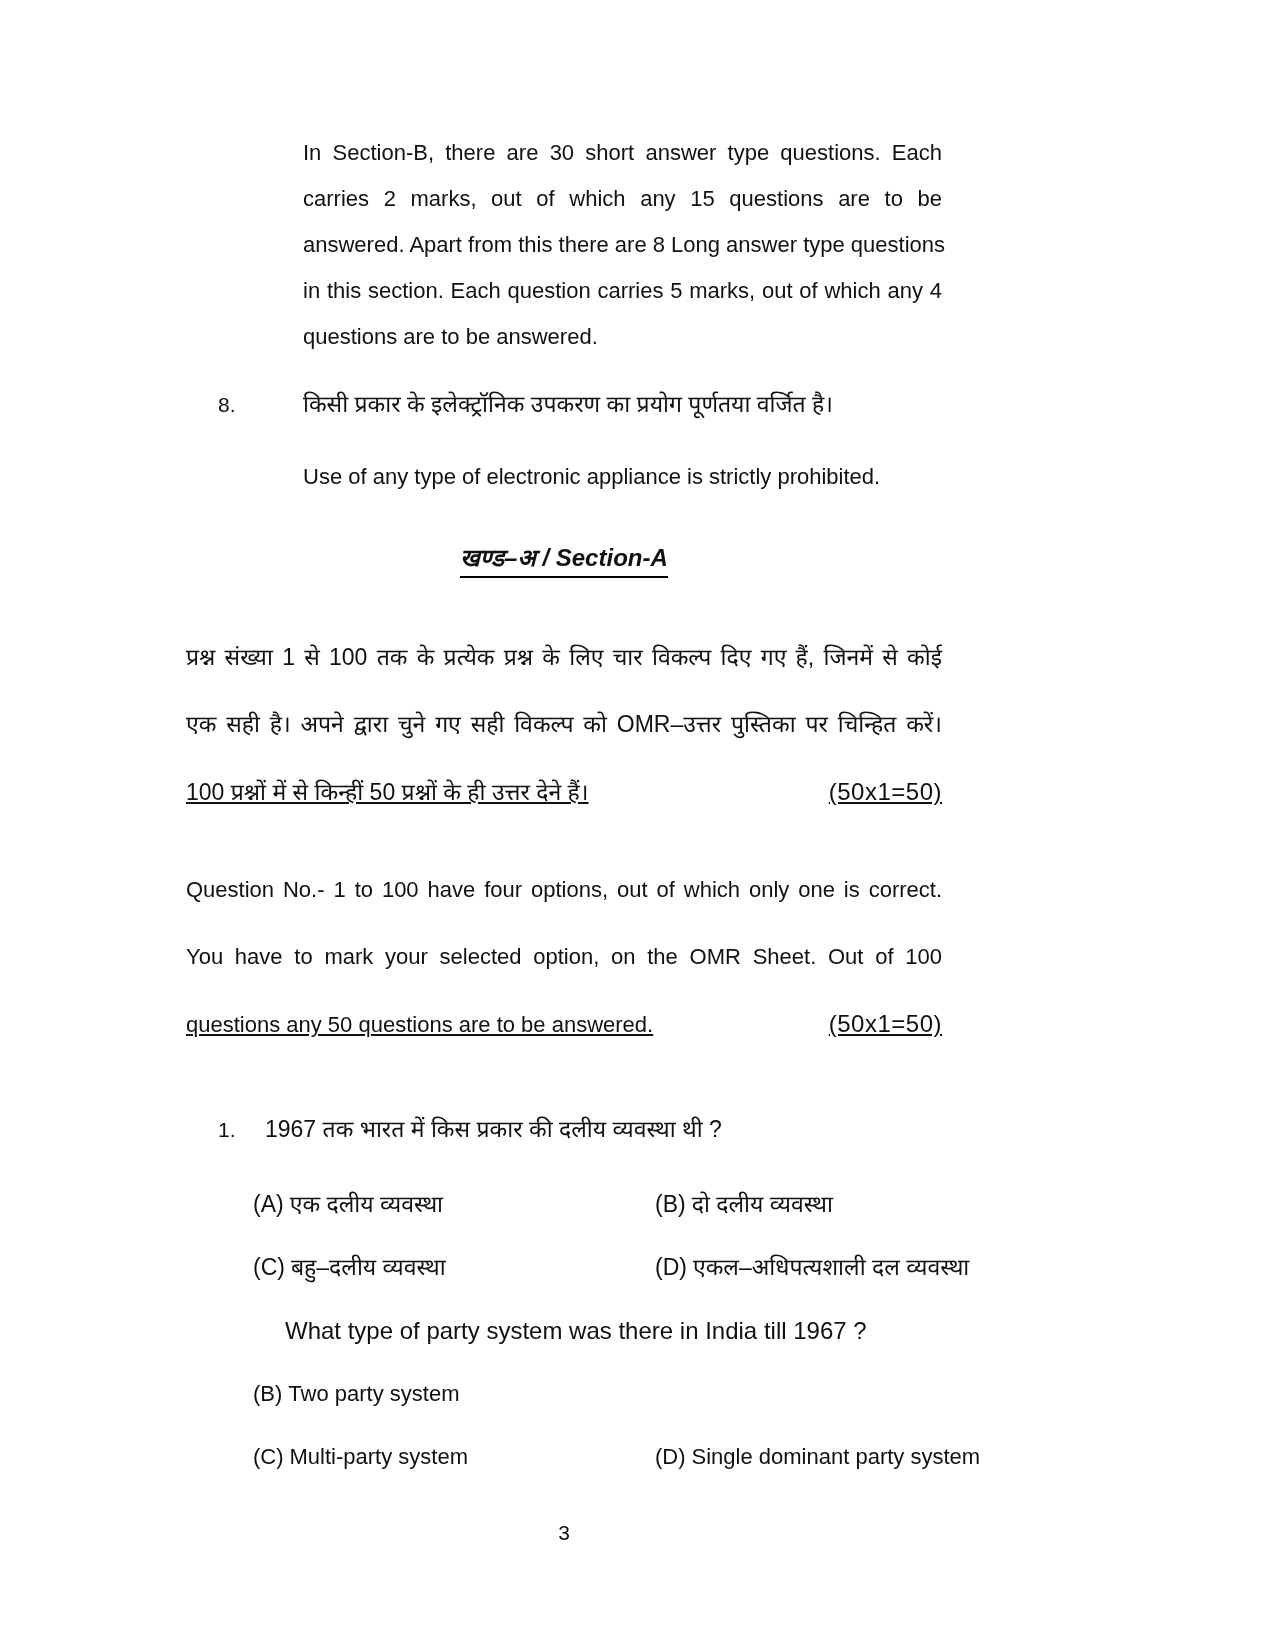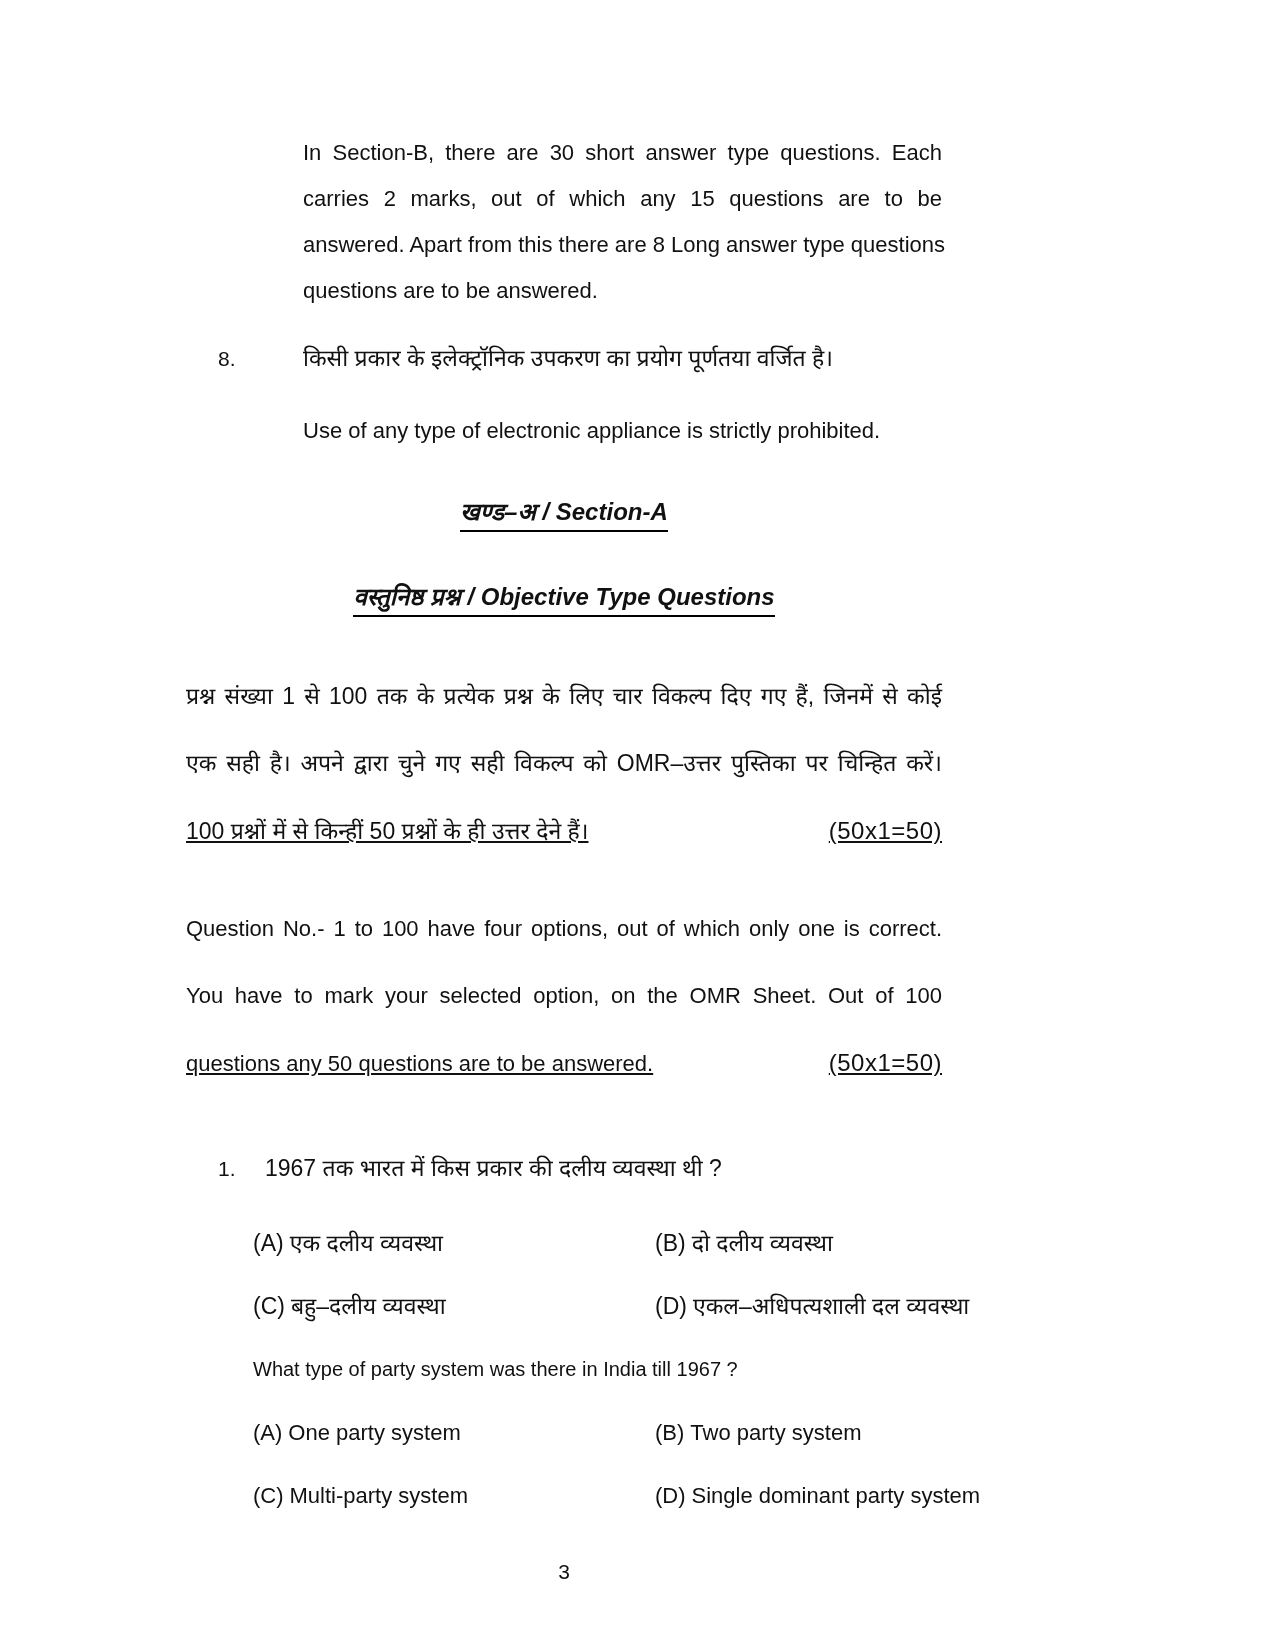--- a/index.html
+++ b/index.html
@@ -103,21 +103,21 @@
     position: absolute;
     left: 32px;
     top: 0;
     font-size: 21px;
     line-height: 63px;
   }
   .q-row {
     line-height: 63px;
     font-size: 23px;
   }
-  .q-row.en { font-size: 20px; }
+  .q-row.en { font-size: 24px; margin-left: 32px; }
   .q-text-hi { padding-left: 12px; margin-bottom: 12px; }
   .opt-grid {
     display: grid;
     grid-template-columns: 402px 1fr;
   }
   .opt {
     line-height: 63px;
     font-size: 23px;
     white-space: nowrap;
   }
@@ -133,36 +133,34 @@
 </style>
 </head>
 <body>
 
 <div class="page">
 
   <div class="cont-para">
     <div class="line">In Section-B, there are 30 short answer type questions. Each</div>
     <div class="line">carries 2 marks, out of which any 15 questions are to be</div>
     <div class="line">answered. Apart from this there are 8 Long answer type questions</div>
+    <div class="line">in this section. Each question carries 5 marks, out of which any 4</div>
     <div class="line last">questions are to be answered.</div>
   </div>
 
   <div class="item8">
     <div class="num">8.</div>
     <div class="txt">किसी प्रकार के इलेक्ट्रॉनिक उपकरण का प्रयोग पूर्णतया वर्जित है।</div>
   </div>
   <div class="use-line">Use of any type of electronic appliance is strictly prohibited.</div>
 
   <div class="heading-wrap h-main">
     <span class="underlined">खण्ड–अ / Section-A</span>
   </div>
 
-  <div class="heading-wrap h-sub">
-    <span class="underlined">वस्तुनिष्ठ प्रश्न / Objective Type Questions</span>
-  </div>
 
   <div class="intro intro-hi">
     <div class="iline">प्रश्न संख्या 1 से 100 तक के प्रत्येक प्रश्न के लिए चार विकल्प दिए गए हैं, जिनमें से कोई</div>
     <div class="iline">एक सही है। अपने द्वारा चुने गए सही विकल्प को OMR–उत्तर पुस्तिका पर चिन्हित करें।</div>
     <div class="iline-flex">
       <span>100 प्रश्नों में से किन्हीं 50 प्रश्नों के ही उत्तर देने हैं।</span>
       <span class="marks">(50x1=50)</span>
     </div>
   </div>
 
@@ -194,23 +192,20 @@
       </div>
       <div class="opt">
         <span class="lbl">(D)</span><span>एकल–अधिपत्यशाली दल व्यवस्था</span>
       </div>
     </div>
 
     <div class="q-row en">What type of party system was there in India till 1967 ?</div>
 
     <div class="opt-grid">
       <div class="opt en">
-        <span class="lbl">(A)</span><span>One party system</span>
-      </div>
-      <div class="opt en">
         <span class="lbl">(B)</span><span>Two party system</span>
       </div>
     </div>
     <div class="opt-grid">
       <div class="opt en">
         <span class="lbl">(C)</span><span>Multi-party system</span>
       </div>
       <div class="opt en">
         <span class="lbl">(D)</span><span>Single dominant party system</span>
       </div>

